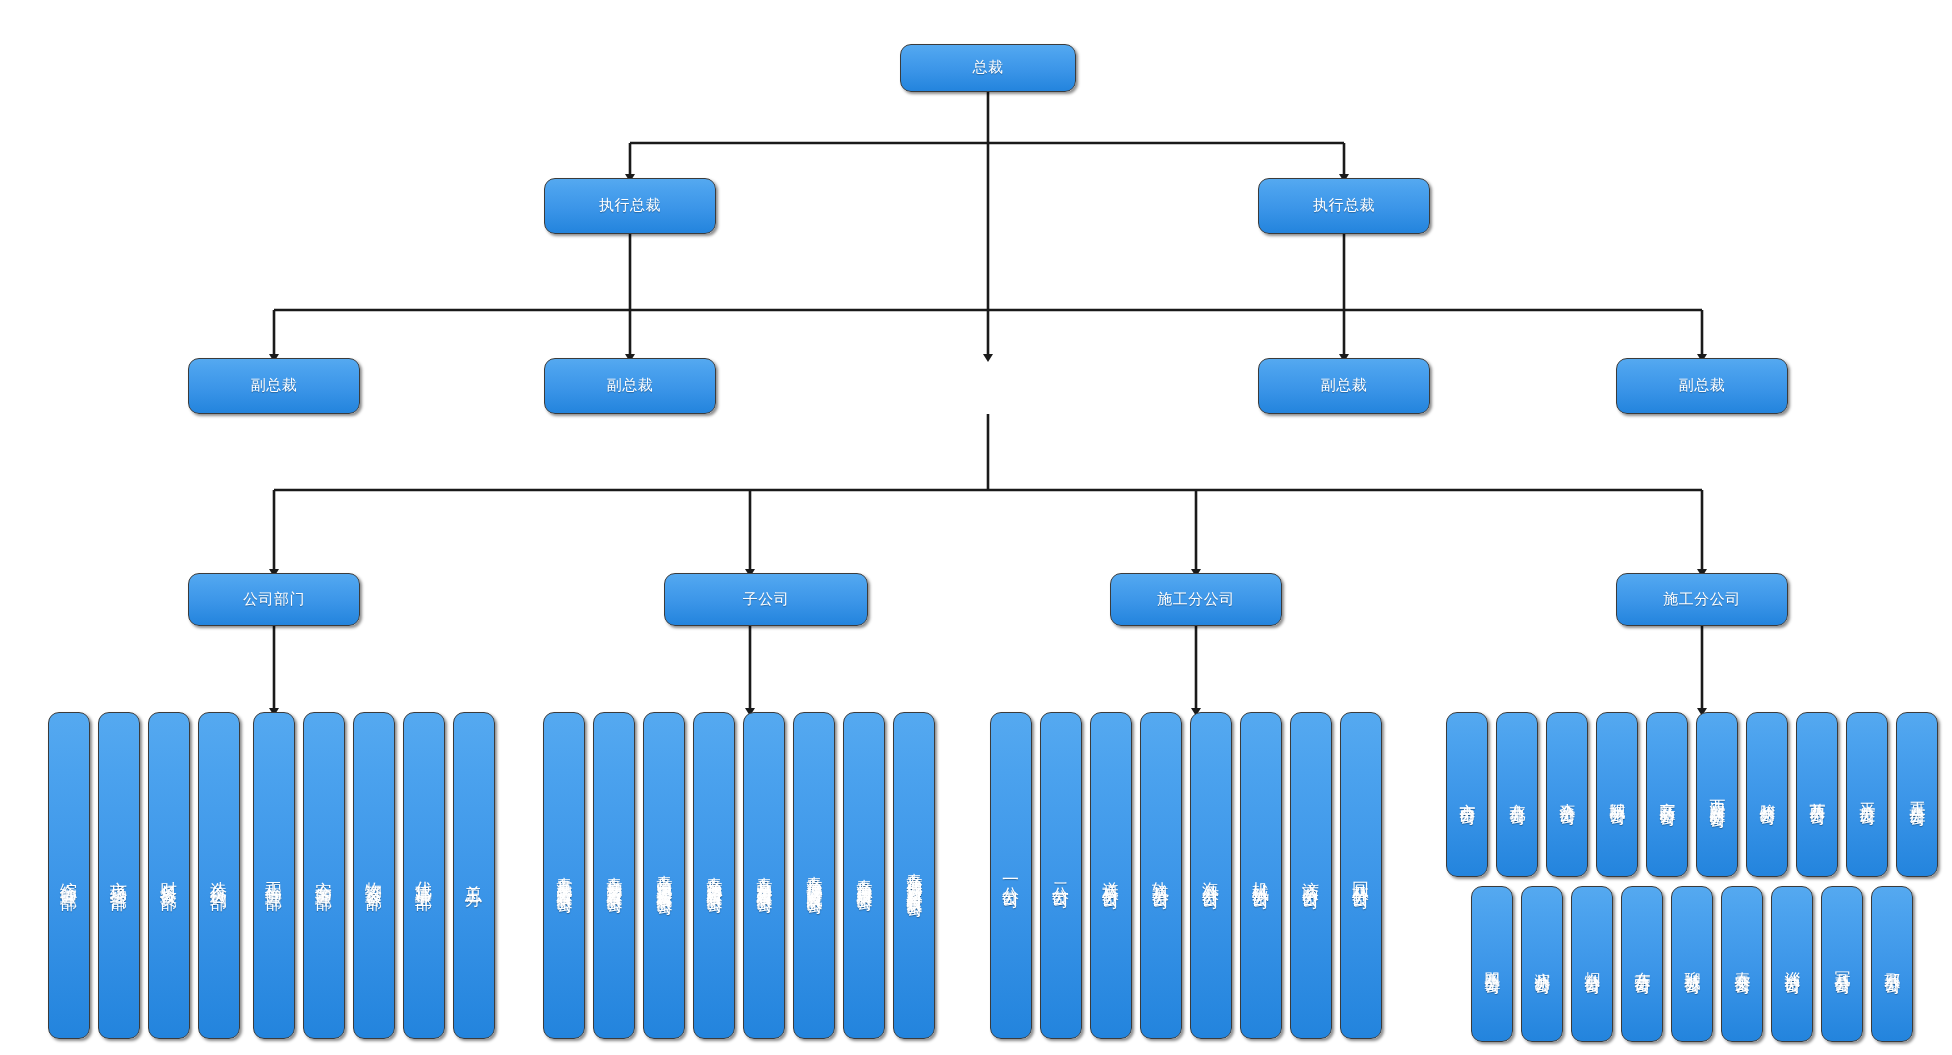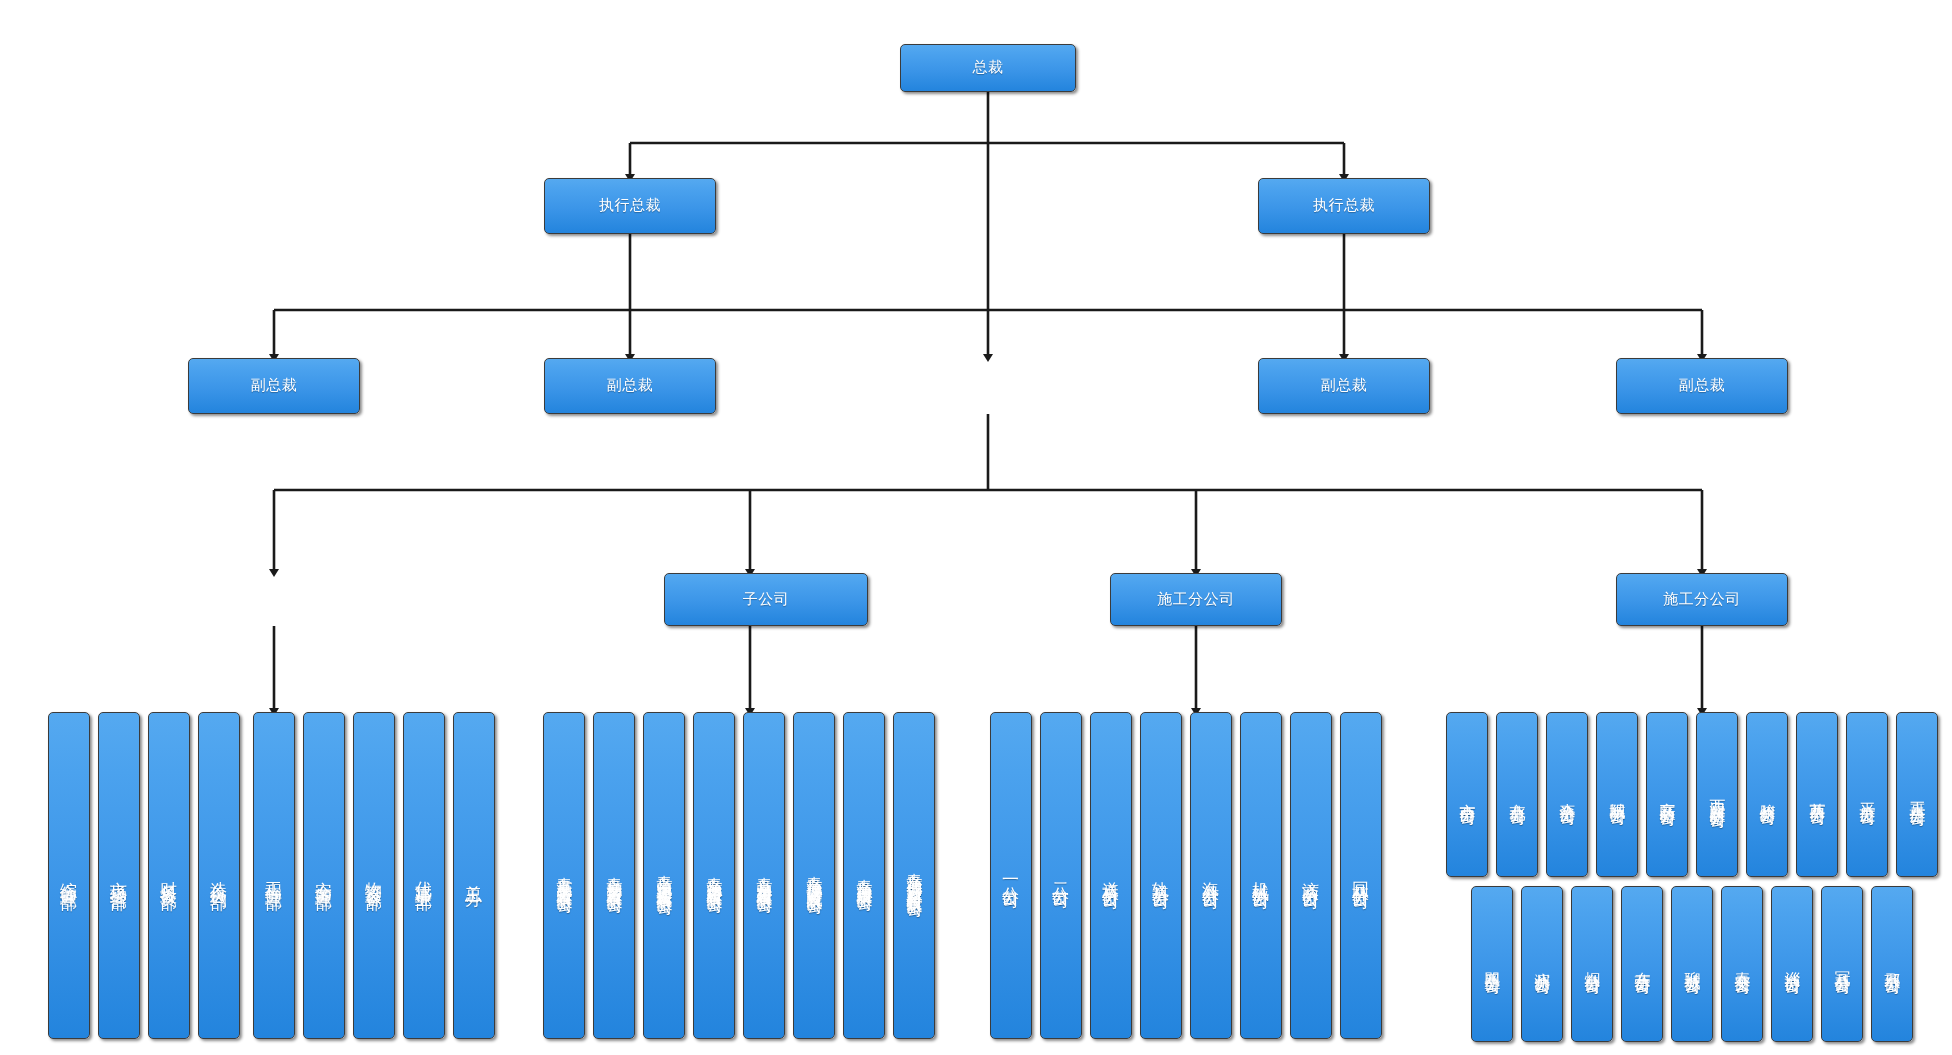--- a/index.html
+++ b/index.html
@@ -10,21 +10,21 @@
   #stage{position:absolute;left:0;top:0;width:1952px;height:1055px;}
 
   
   #wires{position:absolute;left:0;top:0;width:1952px;height:1055px;}
 
   
   .node{
     position:absolute;
     box-sizing:border-box;
     border:1.4px solid #3b3b3b;
-    border-radius:5px;
+    border-radius:11px;
     background:linear-gradient(180deg,#55a9f0 0%,#4ba2ee 18%,#3b95e8 55%,#2384dd 100%);
     box-shadow:2px 2px 3px rgba(0,0,0,.45);
     color:#ffffff;
     display:flex;align-items:center;justify-content:center;
     text-align:center;
     line-height:1.18;
     text-shadow:0 1px 1px rgba(0,0,0,.30);
   }
   .node.h{font-size:15px;letter-spacing:.5px;}
 
@@ -89,20 +89,21 @@
   <div class="node h" style="left:900px;top:44px;width:176px;height:48px;">总裁</div>
 
   <div class="node h" style="left:544px;top:178px;width:172px;height:56px;">执行总裁</div>
   <div class="node h" style="left:1258px;top:178px;width:172px;height:56px;">执行总裁</div>
 
   <div class="node h" style="left:188px;top:358px;width:172px;height:56px;">副总裁</div>
   <div class="node h" style="left:544px;top:358px;width:172px;height:56px;">副总裁</div>
   <div class="node h" style="left:1258px;top:358px;width:172px;height:56px;">副总裁</div>
   <div class="node h" style="left:1616px;top:358px;width:172px;height:56px;">副总裁</div>
 
+  <div class="node h" style="left:188px;top:573px;width:172px;height:53px;">公司部门</div>
   <div class="node h" style="left:664px;top:573px;width:204px;height:53px;">子公司</div>
   <div class="node h" style="left:1110px;top:573px;width:172px;height:53px;">施工分公司</div>
   <div class="node h" style="left:1616px;top:573px;width:172px;height:53px;">施工分公司</div>
 
   <div style="position:absolute;left:48px;top:712px;width:444px;height:327px;">
     <div class="node v" style="left:0px;top:0px;width:42px;height:327px;">综合管理部</div>
     <div class="node v" style="left:50px;top:0px;width:42px;height:327px;">市场经营部</div>
     <div class="node v" style="left:100px;top:0px;width:42px;height:327px;">财务投资部</div>
     <div class="node v" style="left:150px;top:0px;width:42px;height:327px;">造价合约部</div>
     <div class="node v" style="left:205px;top:0px;width:42px;height:327px;">工程管理部</div>

